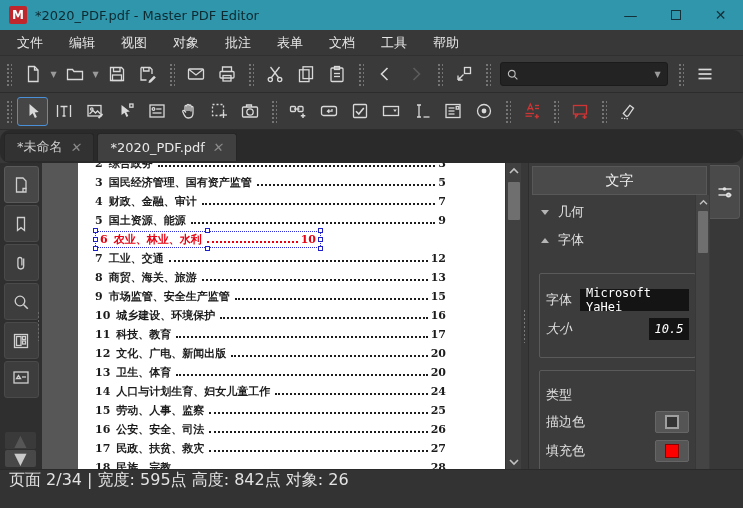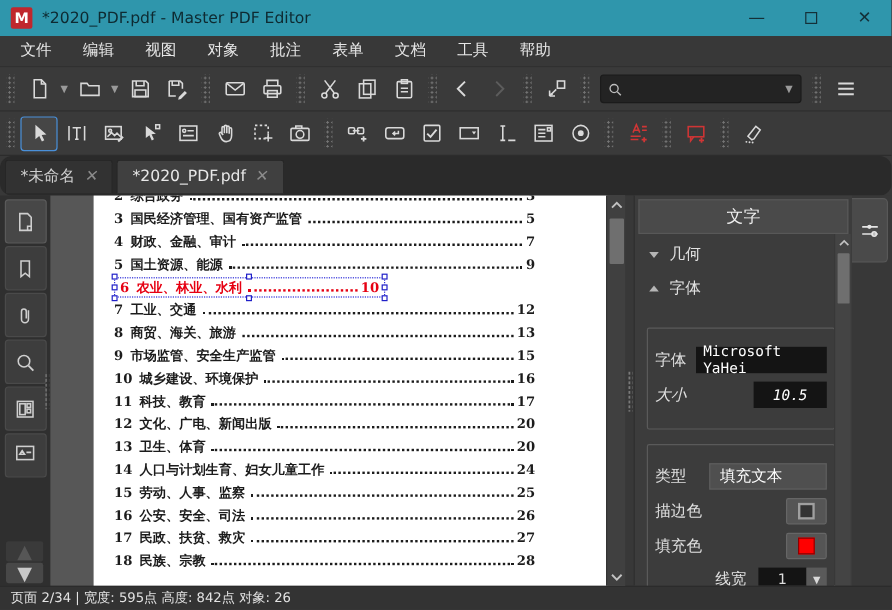--- a/index.html
+++ b/index.html
@@ -102,21 +102,21 @@
   .tri.down { border-top:5px solid #b5b5b5; }
   .tri.up { border-bottom:5px solid #b5b5b5; }
   .group-box { border:1px solid #5a5a5a; border-radius:2px; margin:22px 14px 0 10px; padding:8px 6px 10px 6px; }
   .group-box.second { margin-top:12px; padding-bottom:30px; }
   .prop-row { display:flex; align-items:center; margin:7px 0; }
   .prop-label { color:#e0e0e0; font-size:13px; }
   .field.dark { background:#141414; color:#fff; font-family:"DejaVu Sans Mono","Liberation Mono",monospace;
                 font-size:12px; height:22px; display:flex; align-items:center; padding:0 6px; }
   .font-row .field { flex:1; margin-left:8px; }
   .size-row { justify-content:space-between; gap:8px;font-style:italic; }
-  .size-row .field { width:61px; justify-content:center; }
+  .size-row .field { width:40px; justify-content:center; }
   .type-row .dropdown { margin-left:auto; width:98px; height:22px; background:#4f4f4f; border:1px solid #5e5e5e;
                         color:#fff; font-size:13px; display:flex; align-items:center; padding:0 8px; }
   .swatch-row { justify-content:space-between; }
   .swatch { width:34px; height:22px; background:#555; border:1px solid #666; border-radius:2px;
             display:flex; align-items:center; justify-content:center; }
   .chip { width:14px; height:14px; }
   .chip.fill { background:#ff0000; border:1px solid #8c0000; }
   .chip.stroke { background:#333; border:2px solid #9f9f9f; }
   .spin-row { justify-content:flex-end; gap:10px; }
   .spinbox { display:flex; }
@@ -125,22 +125,22 @@
   .panel-scroll { position:absolute; right:1px; top:0; width:14px; height:100%; background:#444; border-left:1px solid #383838;}
   .panel-scroll .vs-thumb { top:16px; height:42px; width:10px; }
 
   
   .tabstrip { width:33px; background:#383838; position:relative; flex:0 0 auto; }
   .props-tab { position:absolute; left:0px; top:2px; width:30px; height:54px; background:#4a4a4a;
                border:1px solid #585858; border-left:none; border-radius:0 4px 4px 0;
                display:flex; align-items:center; justify-content:center; color:#e5e5e5; }
 
   
-  .statusbar { height:20px; background:#333333; border-top:1px solid #2a2a2a; display:flex; align-items:center;
-               padding-left:9px; color:#e3e3e3; font-size:11px; flex:0 0 auto; }
+  .statusbar { height:39px; background:#333333; border-top:1px solid #2a2a2a; display:flex; 
+               padding-left:9px; color:#e3e3e3; font-size:16px; flex:0 0 auto; }
 </style>
 </head>
 <body>
 
 <div id="window">
 
   <div class="titlebar">
     <div class="app-logo">M</div>
     <div class="win-title">*2020_PDF.pdf - Master PDF Editor</div>
     <div class="win-btn">—</div>
@@ -614,21 +614,20 @@
           </div>
           <div class="prop-row size-row">
             <span class="prop-label">大小</span>
             <div class="field dark">10.5</div>
           </div>
         </div>
 
         <div class="group-box second">
           <div class="prop-row type-row">
             <span class="prop-label">类型</span>
-            <div class="dropdown">填充文本</div>
           </div>
           <div class="prop-row swatch-row">
             <span class="prop-label">描边色</span>
             <div class="swatch">
                 <span class="chip stroke"></span>
               </div>
           </div>
           <div class="prop-row swatch-row">
             <span class="prop-label">填充色</span>
             <div class="swatch">

